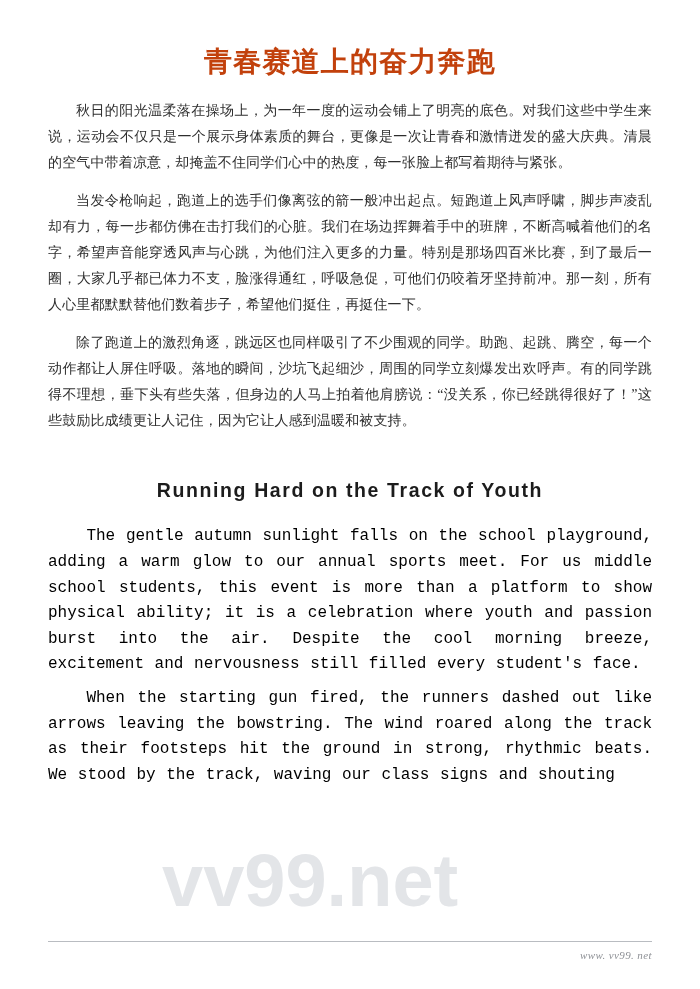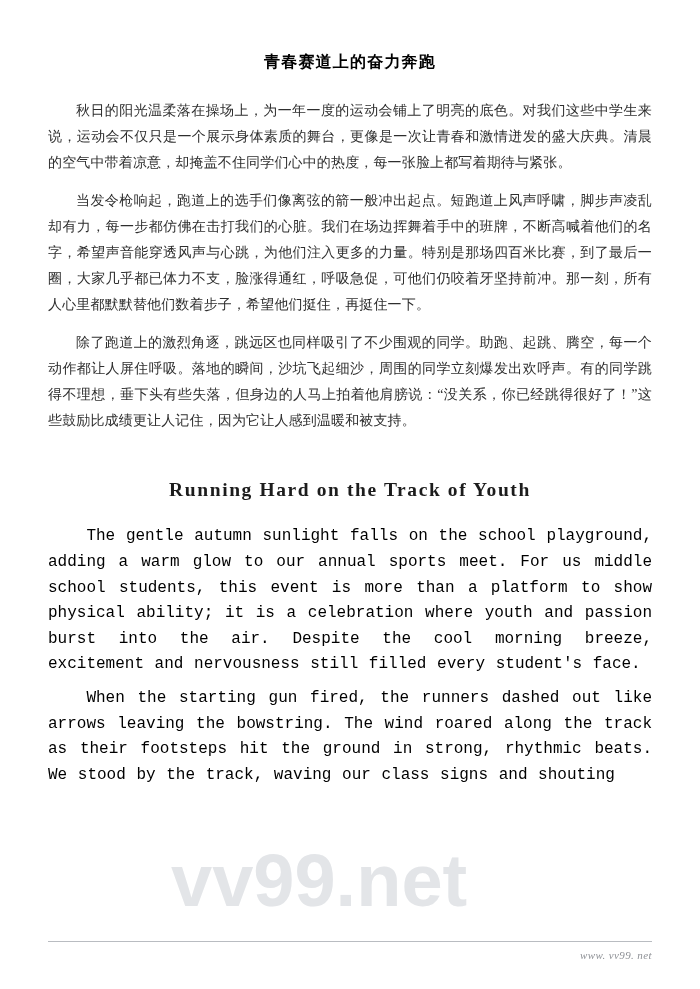--- a/index.html
+++ b/index.html
@@ -19,21 +19,21 @@
   .page {
     position: absolute;
     inset: 0;
     width: 700px;
     height: 989px;
   }
 
   
   .watermark {
     position: absolute;
-    left: 171px;
+    left: 162px;
     top: 838px;
     width: 470px;
     height: 86px;
     font-family: "Liberation Sans", "DejaVu Sans", sans-serif;
     font-weight: bold;
     font-size: 74px;
     letter-spacing: 0px;
     color: #e3e5e8;
     line-height: 86px;
     white-space: nowrap;
@@ -48,23 +48,23 @@
     top: 0;
     width: 604px;
     z-index: 2;
   }
 
   
   .cn-title {
     text-align: center;
     font-family: "Liberation Serif", "DejaVu Serif", serif;
     font-weight: bold;
-    font-size: 16px;
+    font-size: 28px;
     letter-spacing: 1.2px;
-    color: #000000;
+    color: #c2410c;
     margin-top: 48px;
     margin-bottom: 12px;
     line-height: 28px;
   }
 
   .cn-body {
     margin-top: 22px;
   }
 
   .cn-p {
@@ -75,21 +75,21 @@
     text-justify: inter-ideograph;
     text-indent: 2em;
     color: #2e2e2e;
     margin: 0 0 11px 0;
     letter-spacing: 0.15px;
   }
 
   
   .en-title {
     text-align: center;
-    font-family: Liberation Serif, serif;
+    font-family: Liberation Sans, sans-serif;
     font-weight: bold;
     font-size: 19.5px;
     letter-spacing: 1.6px;
     color: #1c1c1c;
     margin-top: 42px;
     margin-bottom: 0;
     line-height: 28px;
   }
 
   .en-body {

